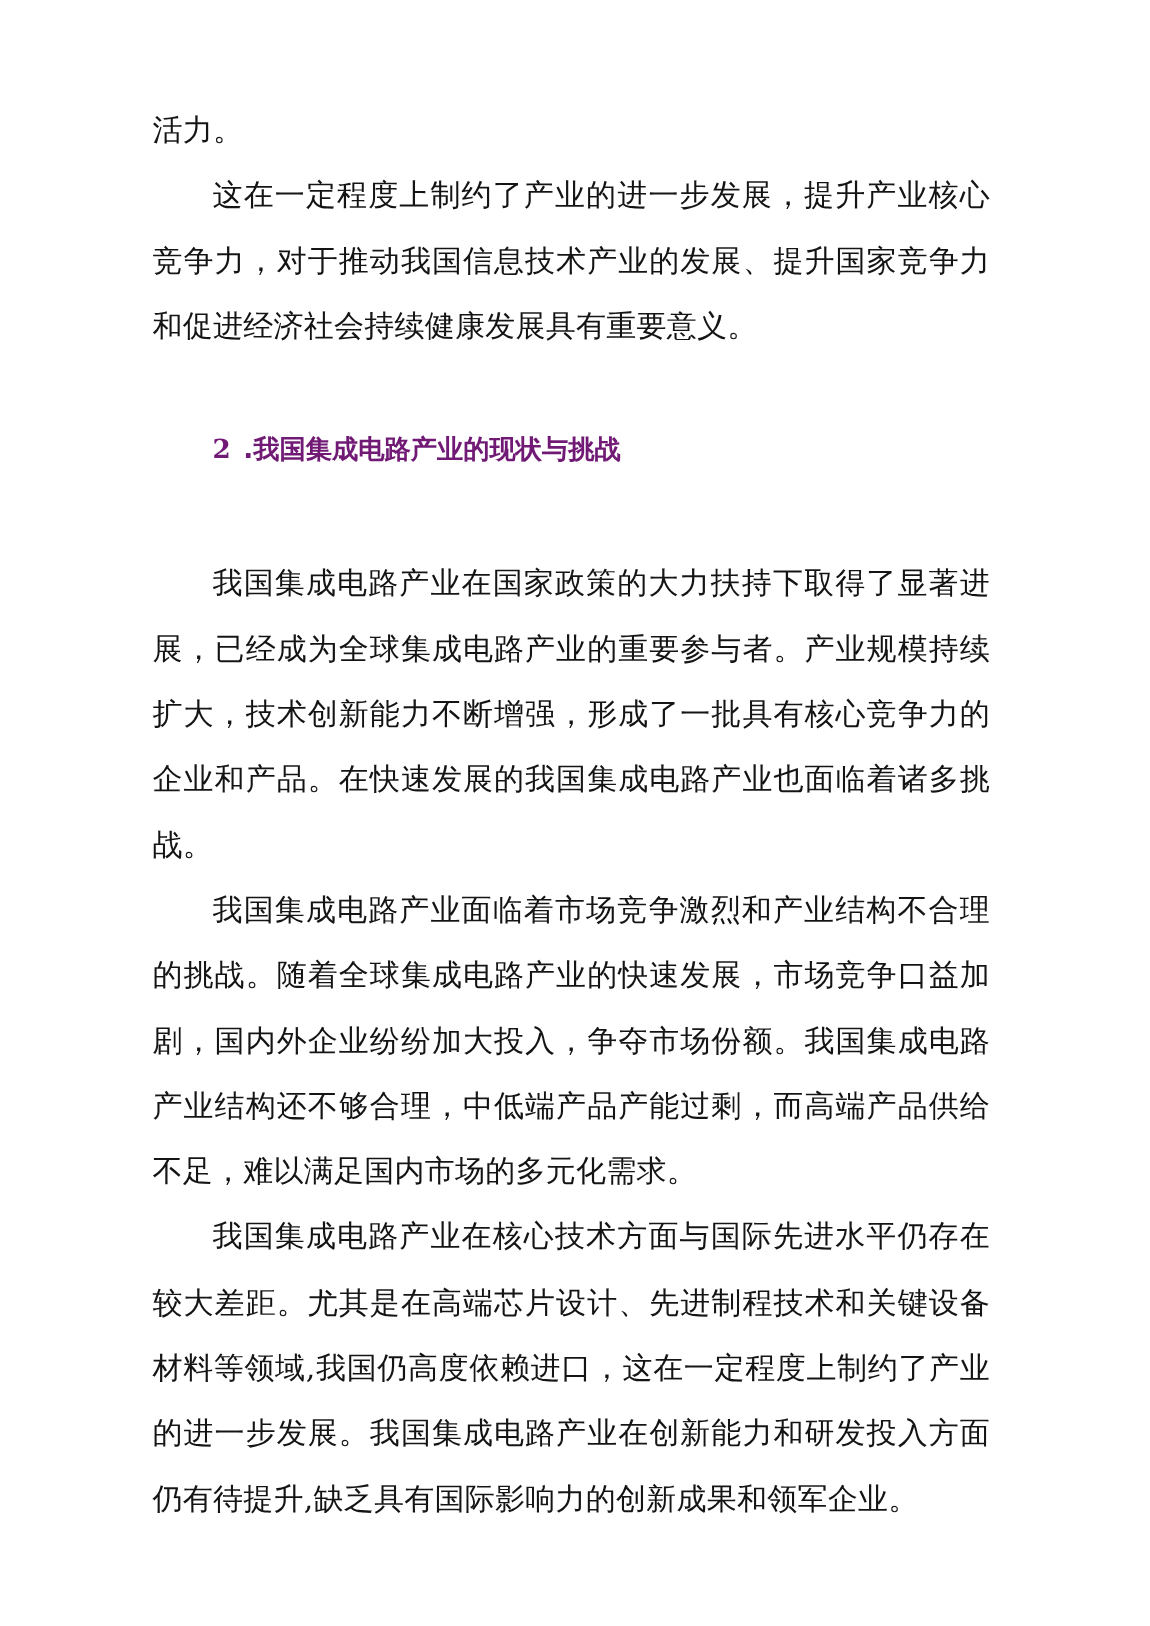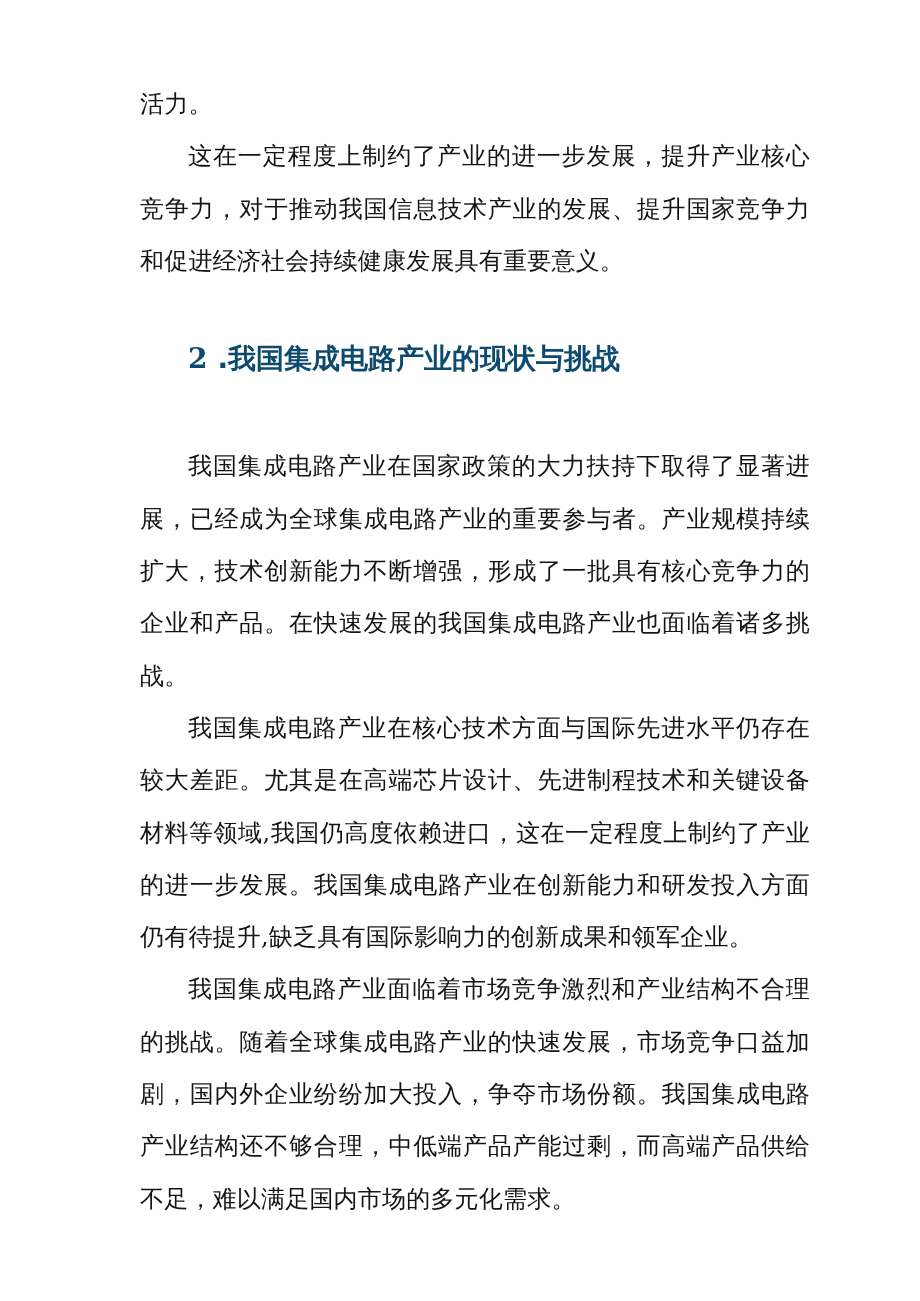--- a/index.html
+++ b/index.html
@@ -19,21 +19,21 @@
   .page {
     position: relative;
     width: 920px;
     height: 1301px;
     background: #ffffff;
     box-sizing: border-box;
   }
 
   .text-column {
     position: absolute;
-    left: 140px;
+    left: 122px;
     top: 78px;
     width: 670px;
   }
 
   
   .para {
     font-family: "DejaVu Serif", "Liberation Serif", serif;
     font-size: 24px;
     line-height: 52.3px;
     color: #141414;
@@ -46,24 +46,24 @@
   .para.indent {
     text-indent: 48px;
   }
   .para.tight {
     text-align: left;
   }
 
   
   .heading {
     margin: 0;
-    font-size: 28px;
+    font-size: 21px;
     line-height: 52.3px;
     font-weight: bold;
-    color: #0c4a6e;
+    color: #701a75;
     text-indent: 48px;
     font-family: "DejaVu Sans", "Liberation Sans", sans-serif;
   }
   .heading .num {
     font-family: "DejaVu Serif", "Liberation Serif", serif;
     font-weight: bold;
   }
   .heading .gap {
     display: inline-block;
     width: 10px;
@@ -84,18 +84,18 @@
     <p class="para indent">这在一定程度上制约了产业的进一步发展，提升产业核心竞争力，对于推动我国信息技术产业的发展、提升国家竞争力和促进经济社会持续健康发展具有重要意义。</p>
 
     <div class="spacer-before-heading"></div>
 
     <h2 class="heading"><span class="num">2</span><span class="gap"></span><span>.我国集成电路产业的现状与挑战</span></h2>
 
     <div class="spacer-after-heading"></div>
 
     <p class="para indent">我国集成电路产业在国家政策的大力扶持下取得了显著进展，已经成为全球集成电路产业的重要参与者。产业规模持续扩大，技术创新能力不断增强，形成了一批具有核心竞争力的企业和产品。在快速发展的我国集成电路产业也面临着诸多挑战。</p>
 
+    <p class="para indent">我国集成电路产业面临着市场竞争激烈和产业结构不合理的挑战。随着全球集成电路产业的快速发展，市场竞争口益加剧，国内外企业纷纷加大投入，争夺市场份额。我国集成电路产业结构还不够合理，中低端产品产能过剩，而高端产品供给不足，难以满足国内市场的多元化需求。</p>
+
     <p class="para indent">我国集成电路产业在核心技术方面与国际先进水平仍存在较大差距。尤其是在高端芯片设计、先进制程技术和关键设备材料等领域,我国仍高度依赖进口，这在一定程度上制约了产业的进一步发展。我国集成电路产业在创新能力和研发投入方面仍有待提升,缺乏具有国际影响力的创新成果和领军企业。</p>
-
-    <p class="para indent">我国集成电路产业面临着市场竞争激烈和产业结构不合理的挑战。随着全球集成电路产业的快速发展，市场竞争口益加剧，国内外企业纷纷加大投入，争夺市场份额。我国集成电路产业结构还不够合理，中低端产品产能过剩，而高端产品供给不足，难以满足国内市场的多元化需求。</p>
 
   </div>
 </div>
 
 </body></html>

